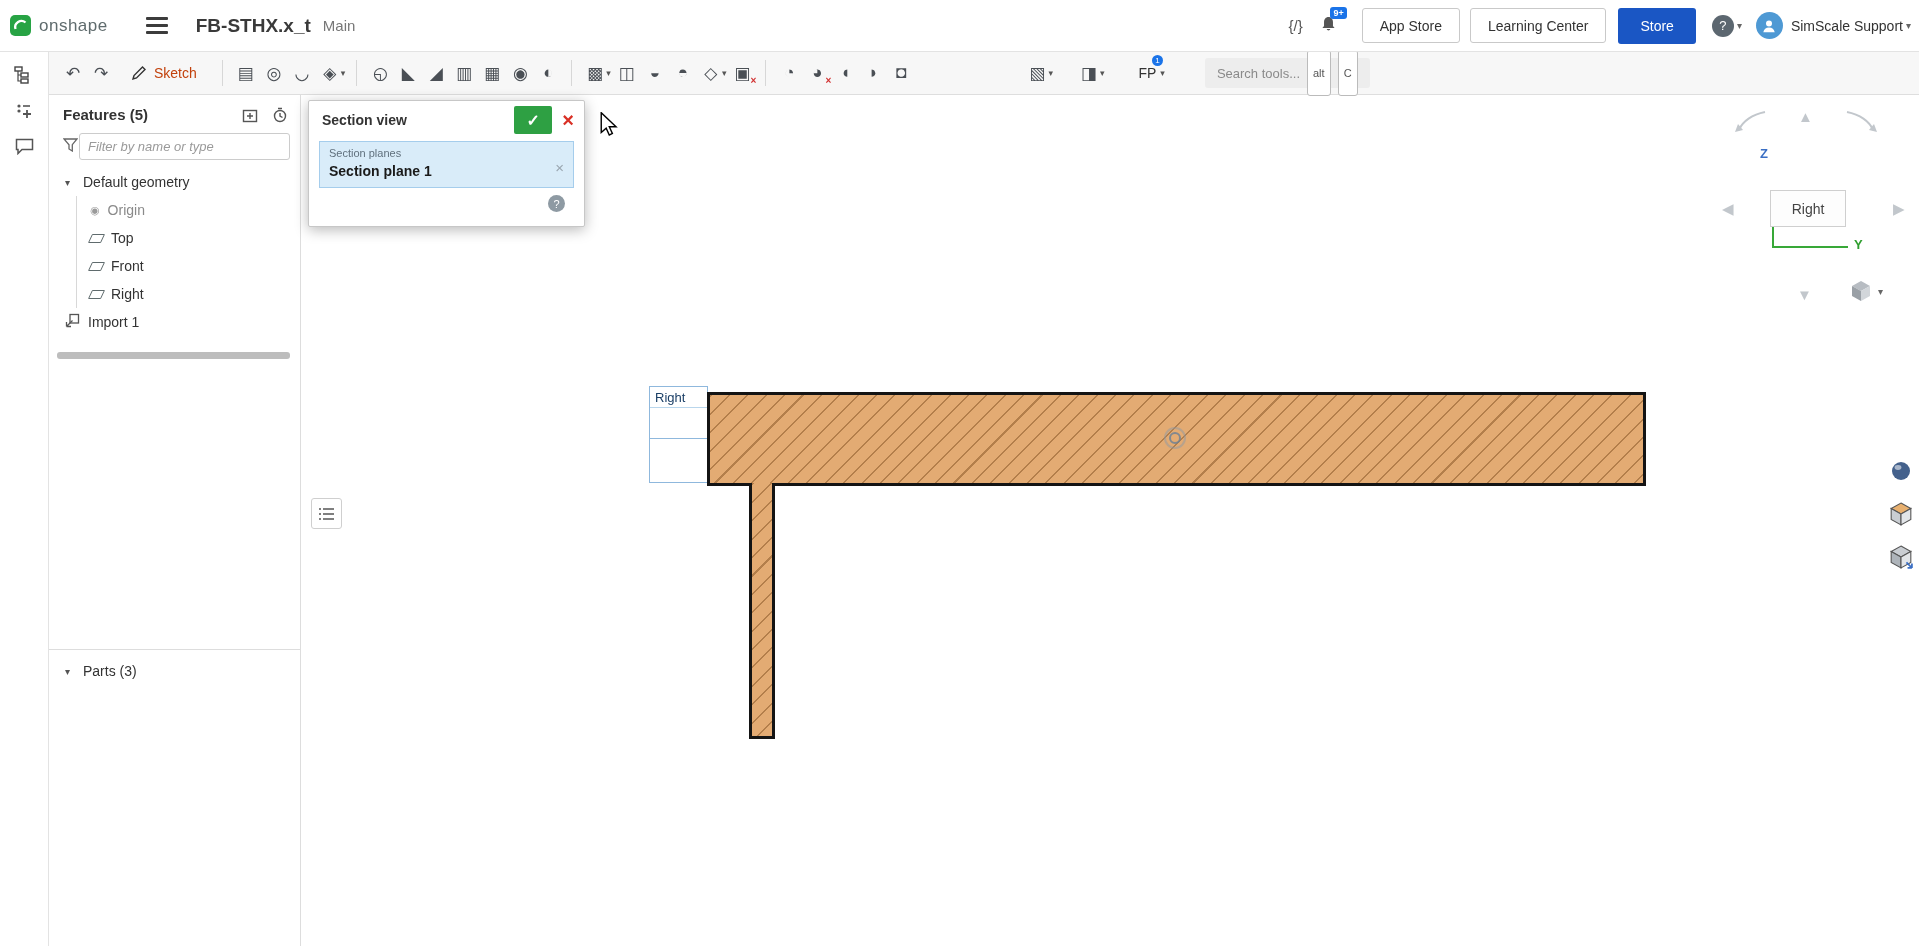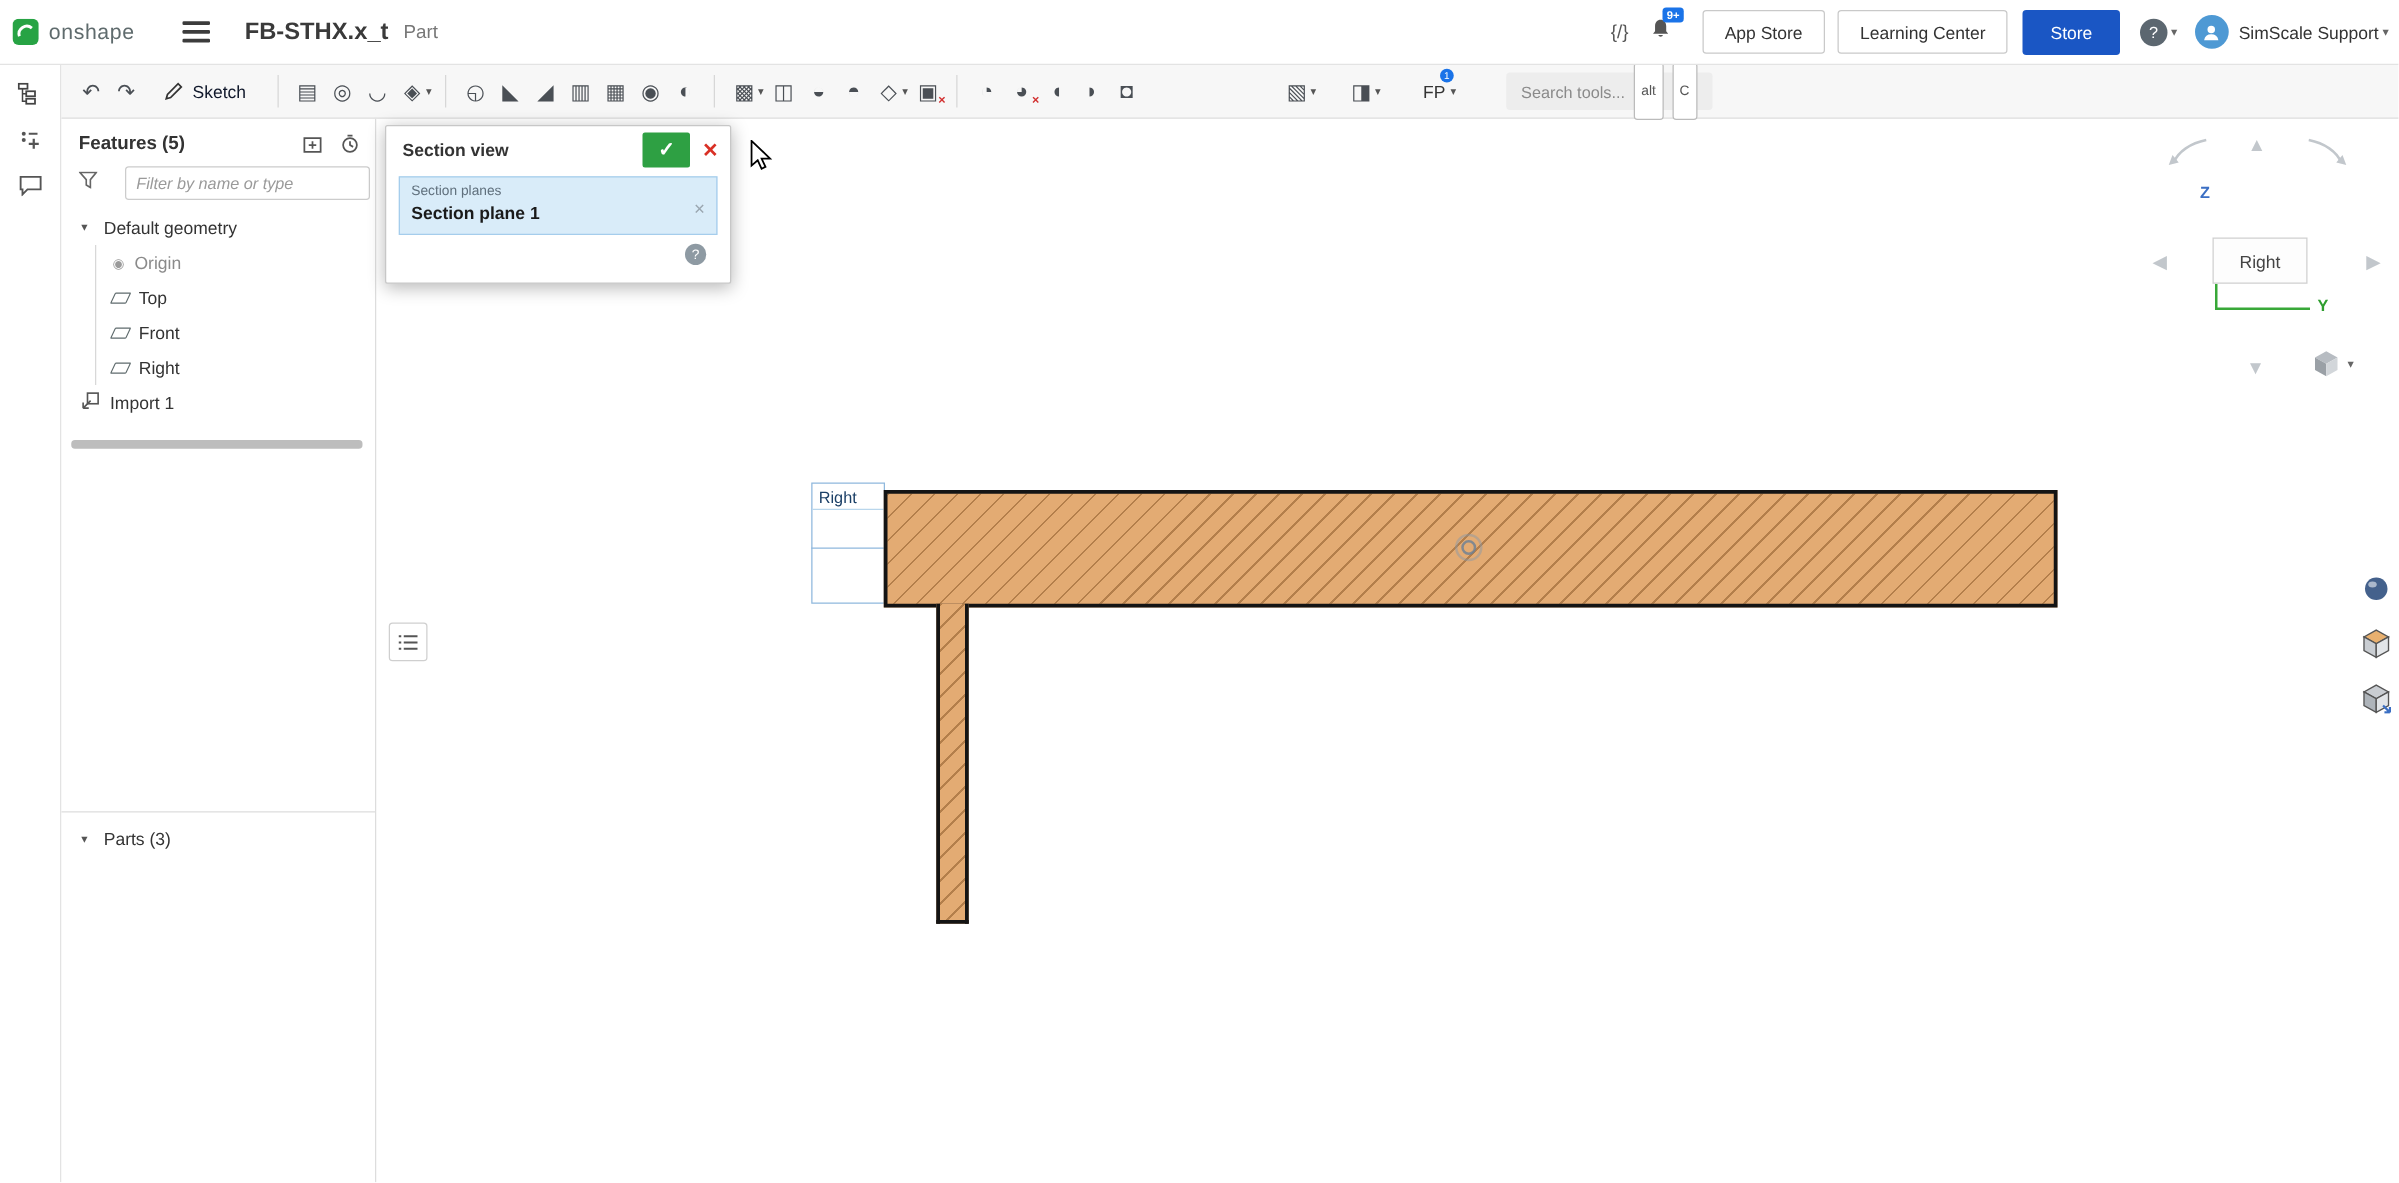--- a/index.html
+++ b/index.html
@@ -38,37 +38,37 @@
   .rail .ric { margin-top:14px; cursor:pointer; }
 
   
   .toolbar { position:absolute; left:49px; top:52px; right:0; height:43px; background:#f7f7f7;
              border-bottom:1px solid #dedede; display:flex; align-items:center; padding:0 10px; z-index:14; }
   .ticon { width:28px; height:28px; display:flex; align-items:center; justify-content:center;
            font-size:17px; color:#4a4f55; cursor:pointer; position:relative; }
   .tcaret { font-size:9px; color:#555; margin:0 2px 0 -3px; cursor:pointer; align-self:center; }
   .tsep { width:1px; height:26px; background:#d7d7d7; margin:0 9px; }
   .sketch-btn { display:flex; align-items:center; gap:7px; padding:0 12px; height:32px; cursor:pointer;
-                font-size:14px; color:#0f172a; margin:0 4px; }
+                font-size:14px; color:#c2410c; margin:0 4px; }
   .redx { position:absolute; right:0px; bottom:1px; color:#d23030; font-size:10px; font-weight:bold; }
   .fp-btn { display:flex; align-items:center; margin-left:26px; padding:0 6px; height:30px; cursor:pointer;
             font-size:14px; color:#333; position:relative; }
   .fp-badge { position:absolute; top:-3px; right:8px; background:#1a73e8; color:#fff; border-radius:50%;
               font-size:8px; width:11px; height:11px; display:flex; align-items:center; justify-content:center; }
   .search-tools { display:flex; align-items:center; gap:7px; margin-left:34px; background:#ededed;
                   border-radius:3px; height:30px; padding:0 12px; color:#8a8a8a; font-size:13px; cursor:text; }
   .keycap { background:#fff; border:1px solid #bbb; border-radius:3px; font-size:11px; color:#555; padding:16px 5px; }
 
   
   .panel { position:absolute; left:49px; top:95px; width:252px; bottom:0; background:#fff;
            border-right:1px solid #ddd; z-index:10; }
   .panel-header { display:flex; align-items:center; padding:11px 12px 8px 14px; }
   .ptitle { font-size:15px; font-weight:bold; color:#333; flex:1; }
   .phic { margin-left:14px; cursor:pointer; display:flex; }
-  .filter-row { display:flex; align-items:center; gap:22px; padding:2px 10px 8px 14px; }
+  .filter-row { display:flex; align-items:center; gap:1px; padding:2px 10px 8px 14px; }
   .filter-input { flex:1; height:27px; border:1px solid #ccc; border-radius:3px; font-style:italic;
                   font-size:13px; color:#555; padding:0 8px; font-family:"Liberation Sans", sans-serif; }
   .filter-input::placeholder { color:#9a9a9a; font-style:italic; }
   .trow { display:flex; align-items:center; gap:8px; height:28px; padding-left:16px; font-size:14px;
           color:#333; cursor:pointer; }
   .trow.gray { color:#8a8a8a; }
   .tw-caret { font-size:10px; color:#555; width:10px; }
   .tchildren { margin-left:27px; border-left:1px solid #d8d8d8; }
   .tchildren .trow { padding-left:13px; }
   .plane-ico { width:13px; height:9px; border:1.5px solid #5f6b6d; transform:skewX(-25deg);
@@ -147,21 +147,21 @@
         <path d="M5.5 14 A6.2 6.2 0 0 1 15.5 7.5" stroke="#fff" stroke-width="2.3" fill="none"></path>
       </svg>
       <span class="logo-text">onshape</span>
     </div>
     <div class="hamburger">
         <div></div>
         <div></div>
         <div></div>
       </div>
     <span class="doc-title">FB-STHX.x_t</span>
-    <span class="workspace">Part</span>
+    <span class="workspace">Main</span>
     <div class="tb-spacer"></div>
     <span class="tb-icon">{/}</span>
     <div class="bell-wrap">
       <svg width="19" height="20" viewBox="0 0 20 20">
         <path d="M10 2.5 C7.2 2.5 5.3 4.8 5.3 7.8 L5.3 12 L3.6 14.2 L16.4 14.2 L14.7 12 L14.7 7.8 C14.7 4.8 12.8 2.5 10 2.5 Z" fill="#555"></path>
         <path d="M8 15.3 A2.1 2.1 0 0 0 12 15.3 Z" fill="#555"></path>
       </svg>
       <span class="nbadge">9+</span>
     </div>
     <button class="btn-outline">App Store</button>

